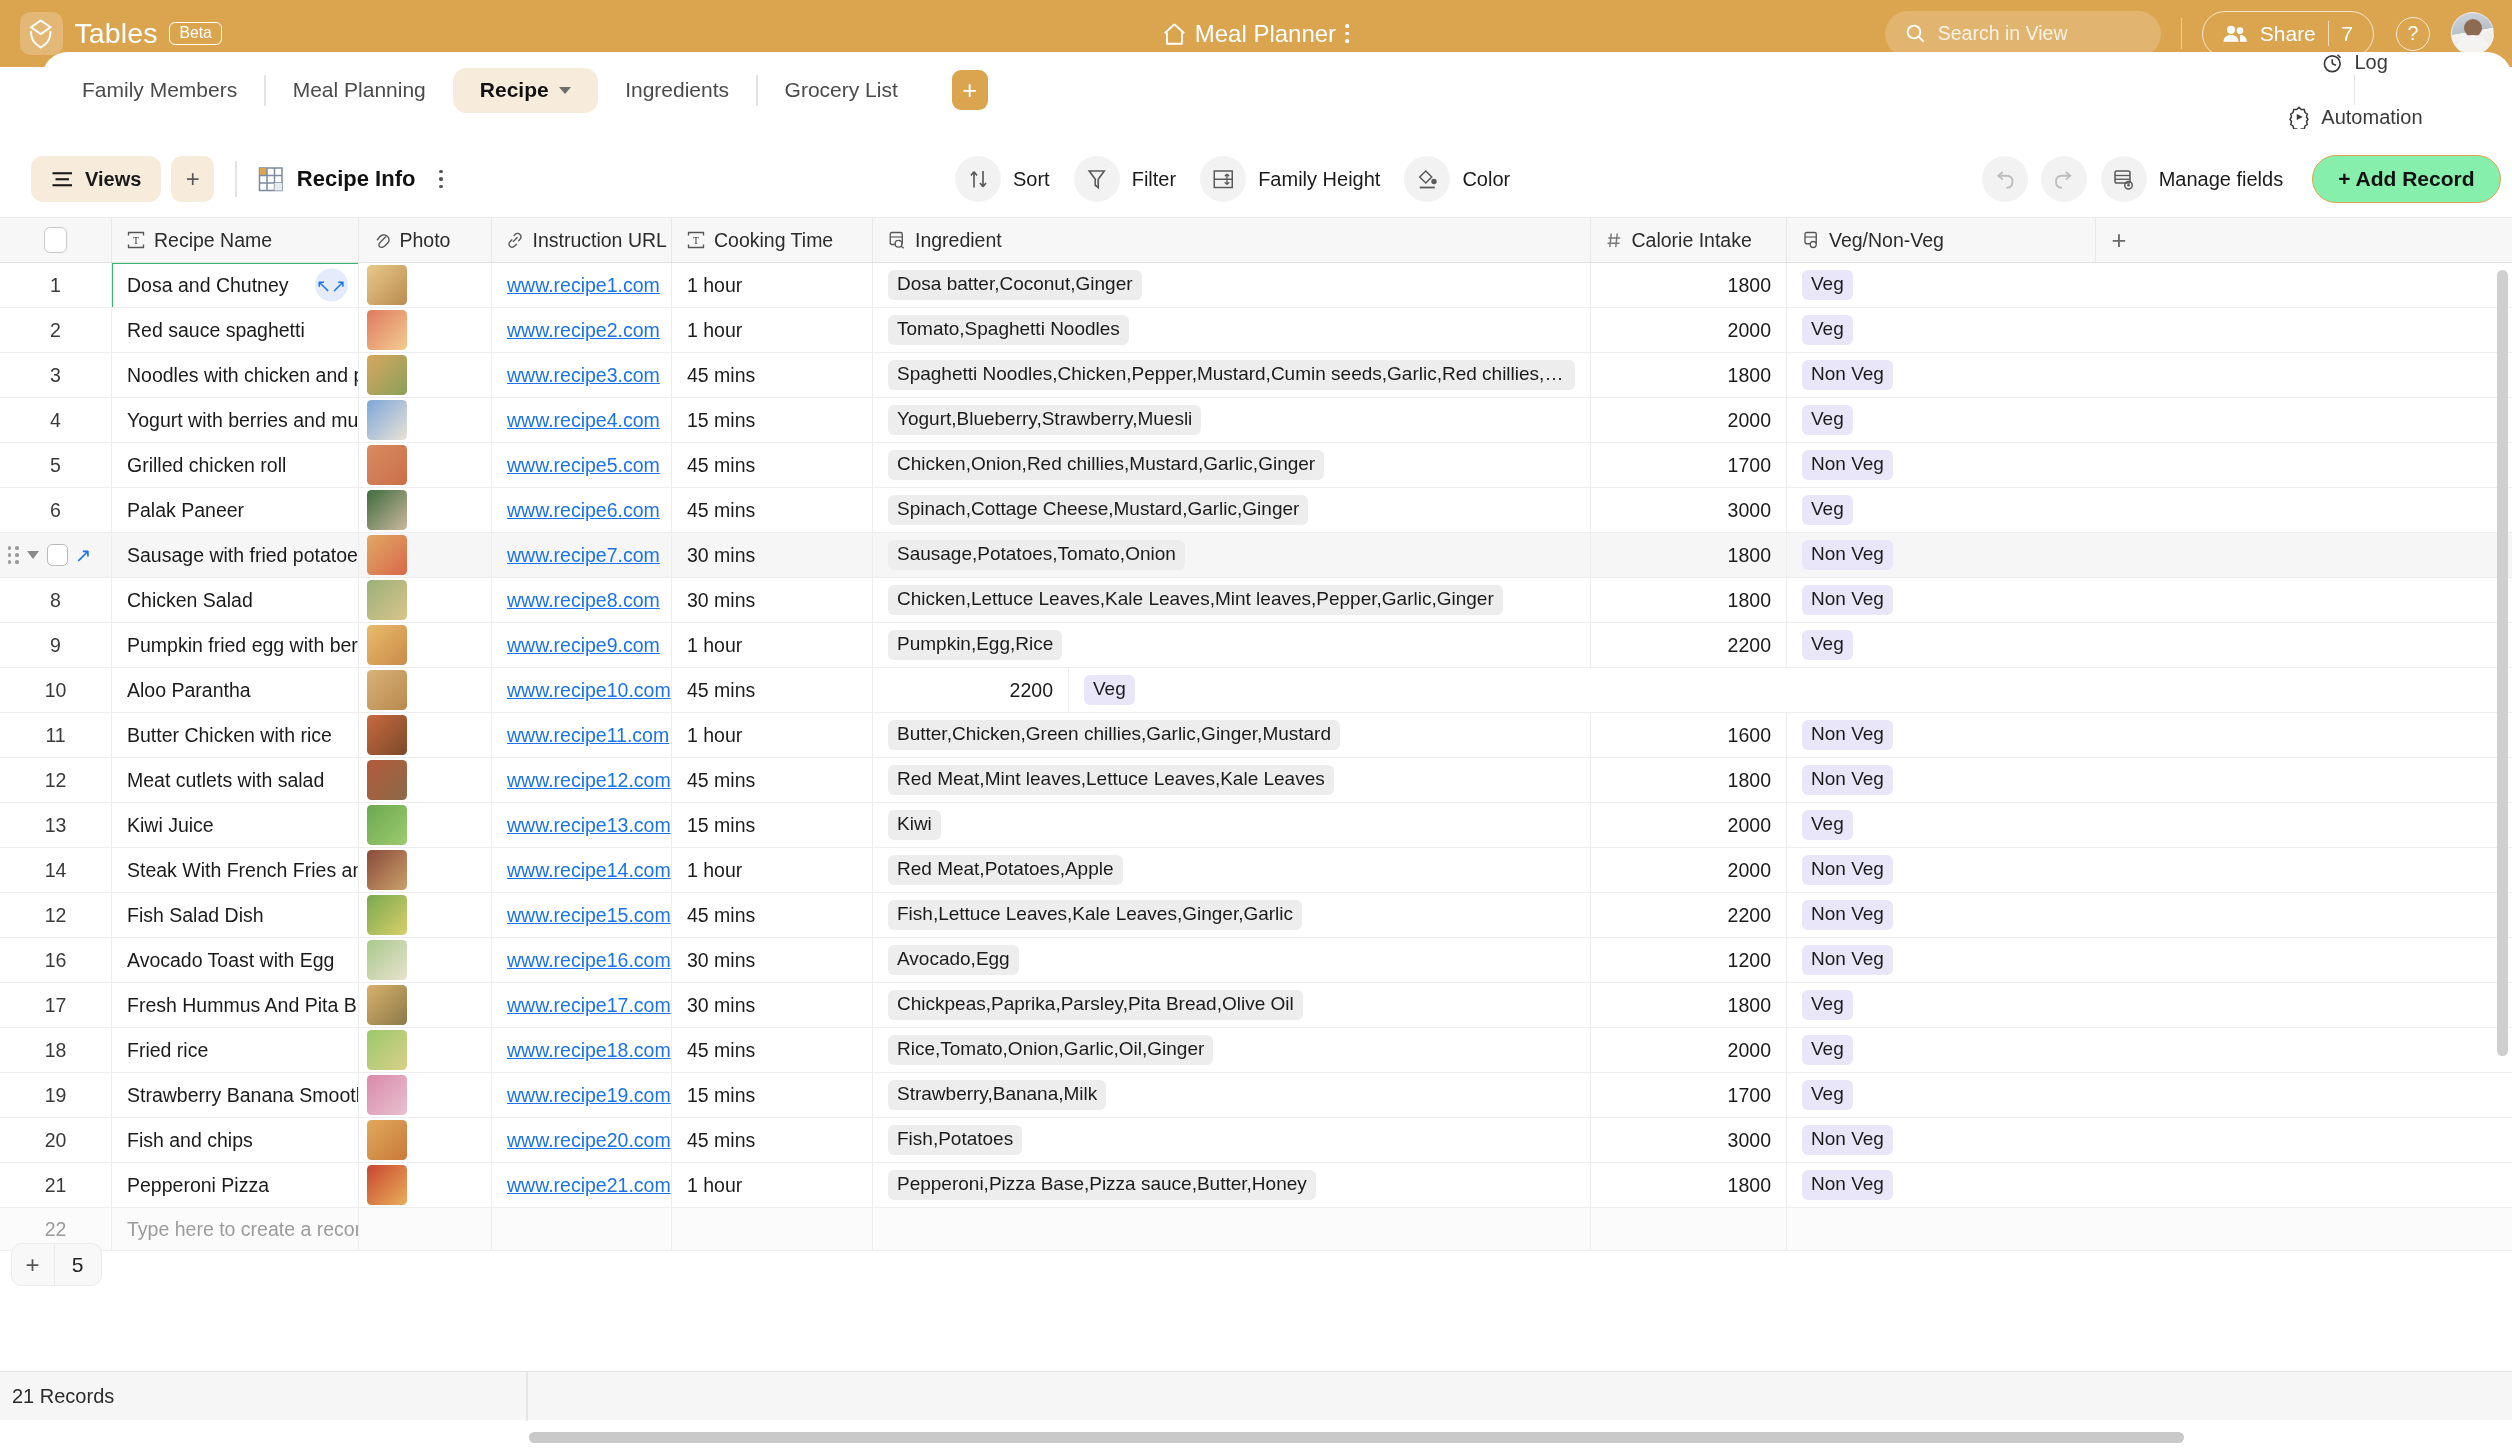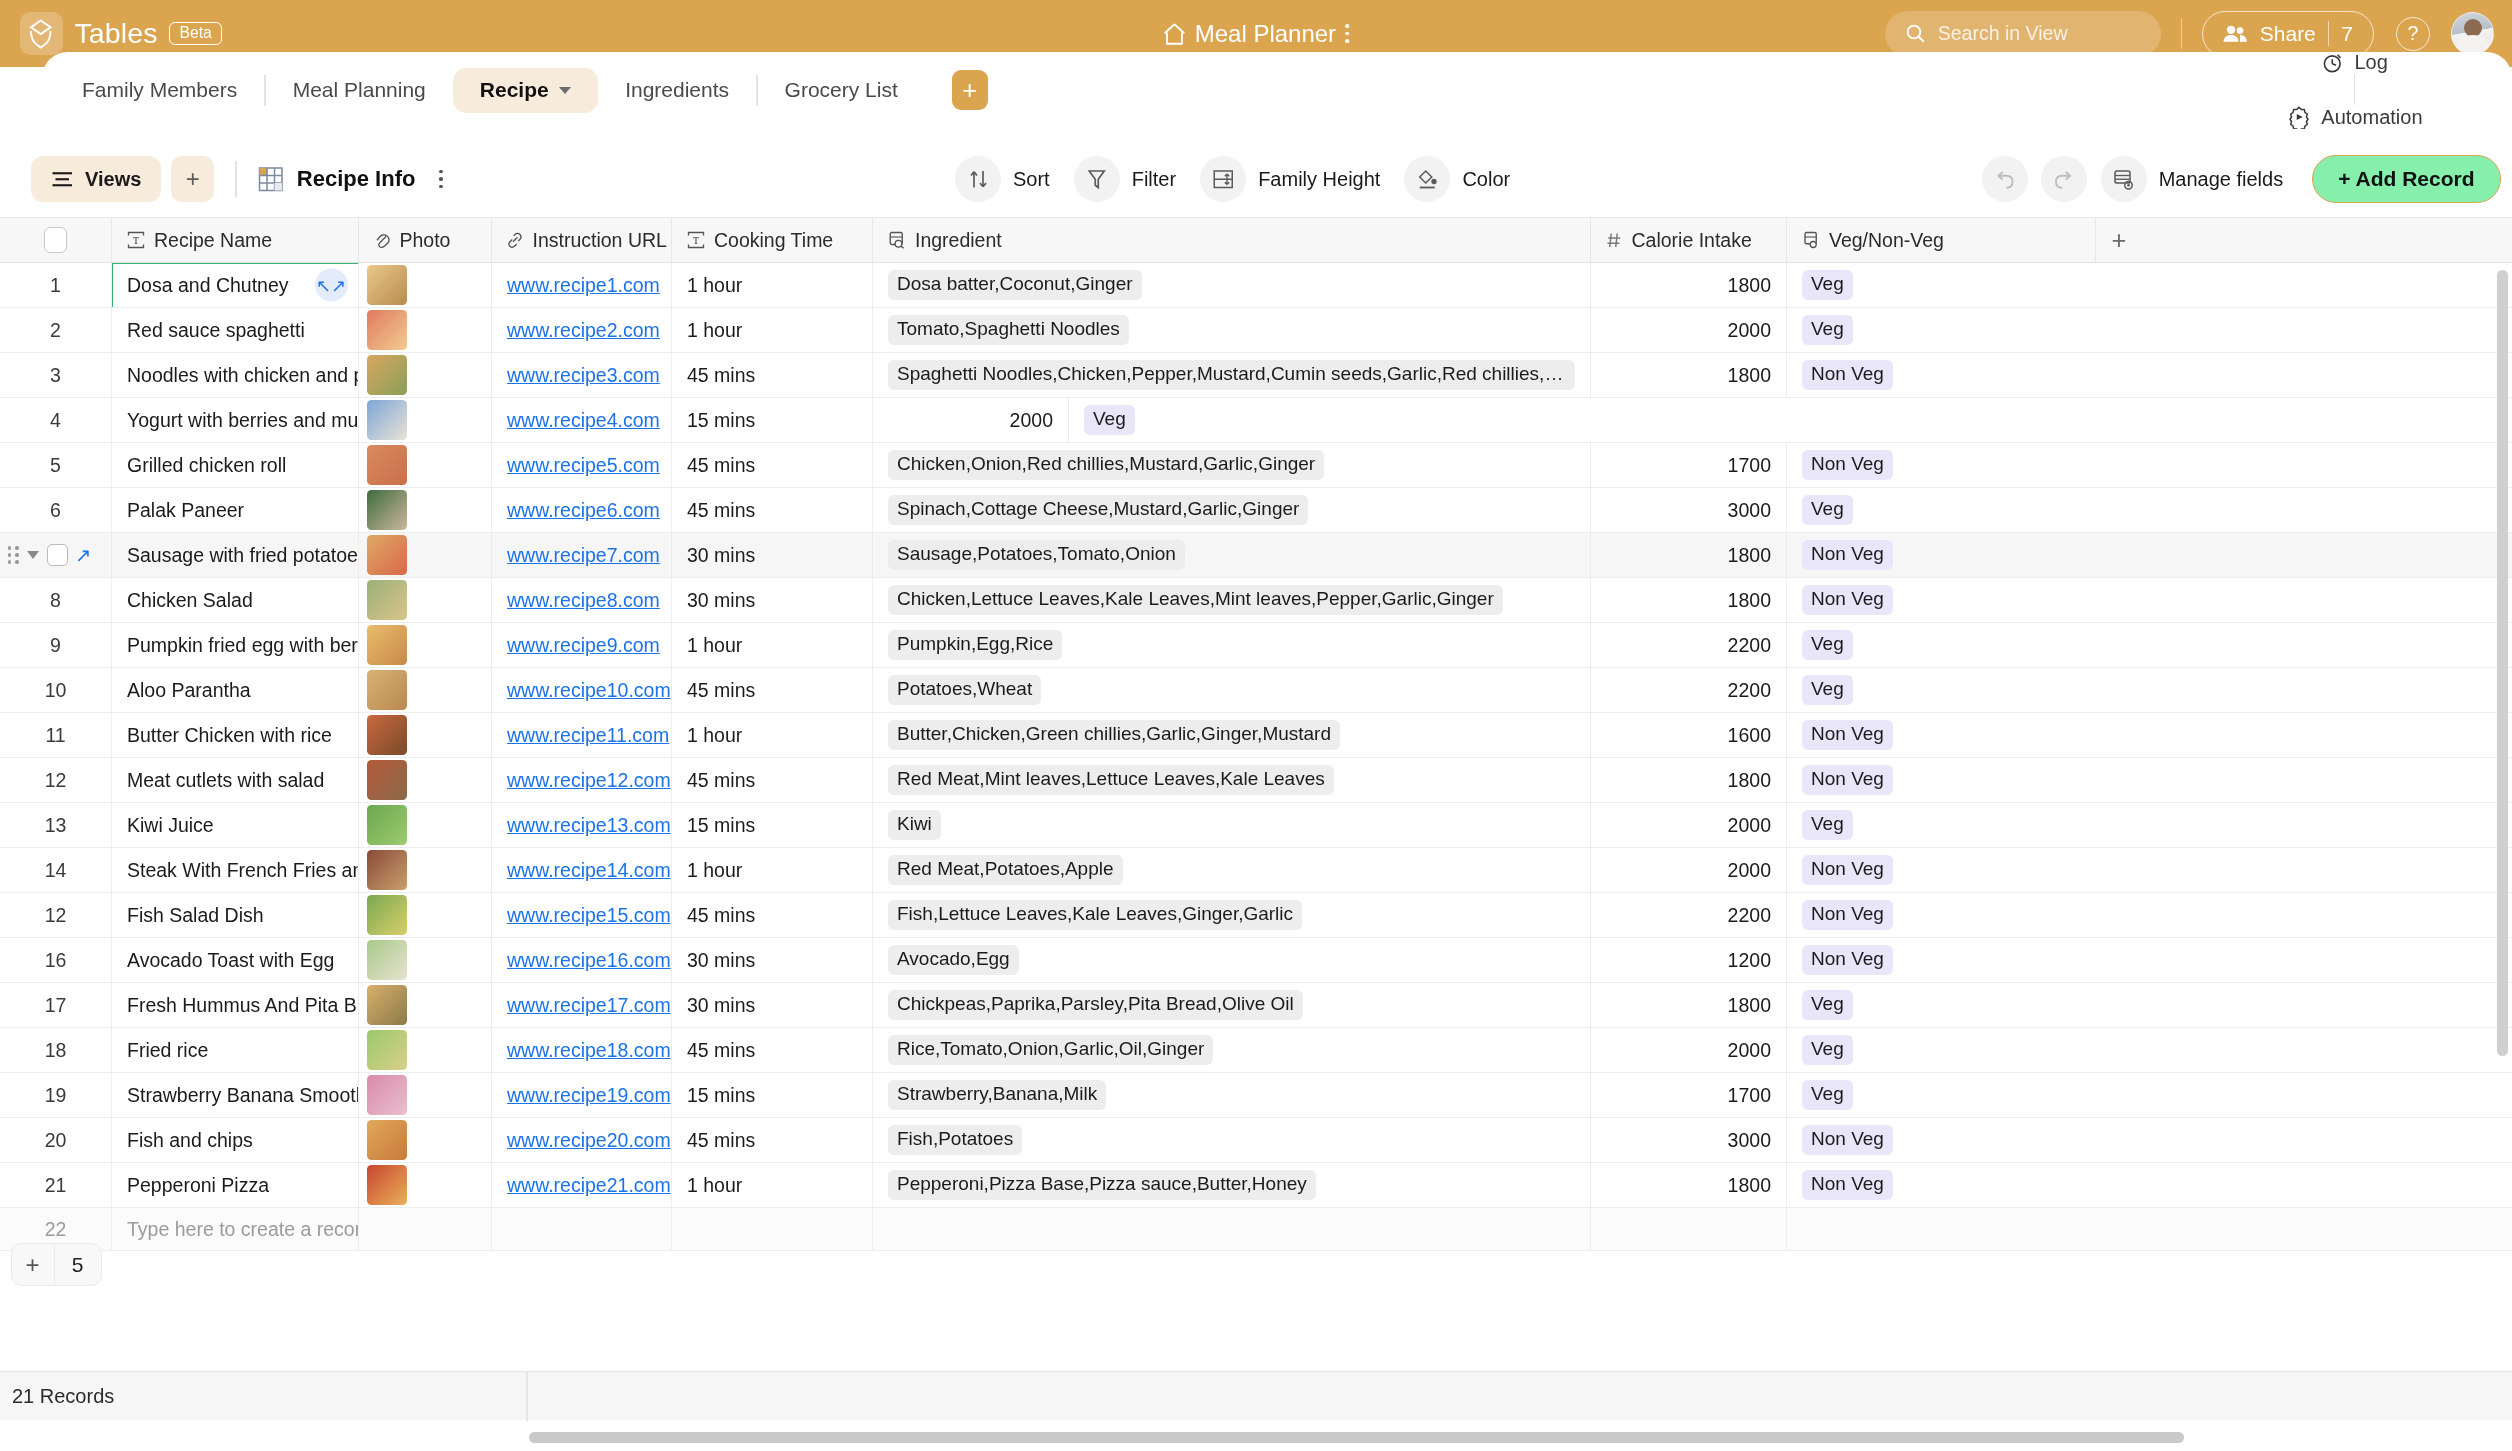--- a/index.html
+++ b/index.html
@@ -583,20 +583,23 @@
         <div class="cell selcell" style="width: 247px;">
           <span>Yogurt with berries and muesli</span>
         </div>
         <div class="cell photo" style="width: 133px;">
           <span class="thumb" style="background:linear-gradient(135deg,#7ea6d8 0%,#e8e2d5 100%)"></span>
         </div>
         <div class="cell url" style="width: 180px;">
           <a href="#">www.recipe4.com</a>
         </div>
         <div class="cell" style="width: 201px;">15 mins</div>
+        <div class="cell" style="width: 718px;">
+          <span class="tag">Yogurt,Blueberry,Strawberry,Muesli</span>
+        </div>
         <div class="cell num" style="width: 196px;">2000</div>
         <div class="cell" style="width: 309px; border-right: none;">
           <span class="tag purple">Veg</span>
         </div>
       </div>
       <div class="row">
         <div class="cell rownum">5</div>
         <div class="cell selcell" style="width: 247px;">
           <span>Grilled chicken roll</span>
         </div>
@@ -714,23 +717,20 @@
         <div class="cell selcell" style="width: 247px;">
           <span>Aloo Parantha</span>
         </div>
         <div class="cell photo" style="width: 133px;">
           <span class="thumb" style="background:linear-gradient(135deg,#d9b278 0%,#b8894e 100%)"></span>
         </div>
         <div class="cell url" style="width: 180px;">
           <a href="#">www.recipe10.com</a>
         </div>
         <div class="cell" style="width: 201px;">45 mins</div>
-        <div class="cell" style="width: 718px;">
-          <span class="tag">Potatoes,Wheat</span>
-        </div>
         <div class="cell num" style="width: 196px;">2200</div>
         <div class="cell" style="width: 309px; border-right: none;">
           <span class="tag purple">Veg</span>
         </div>
       </div>
       <div class="row">
         <div class="cell rownum">11</div>
         <div class="cell selcell" style="width: 247px;">
           <span>Butter Chicken with rice</span>
         </div>

